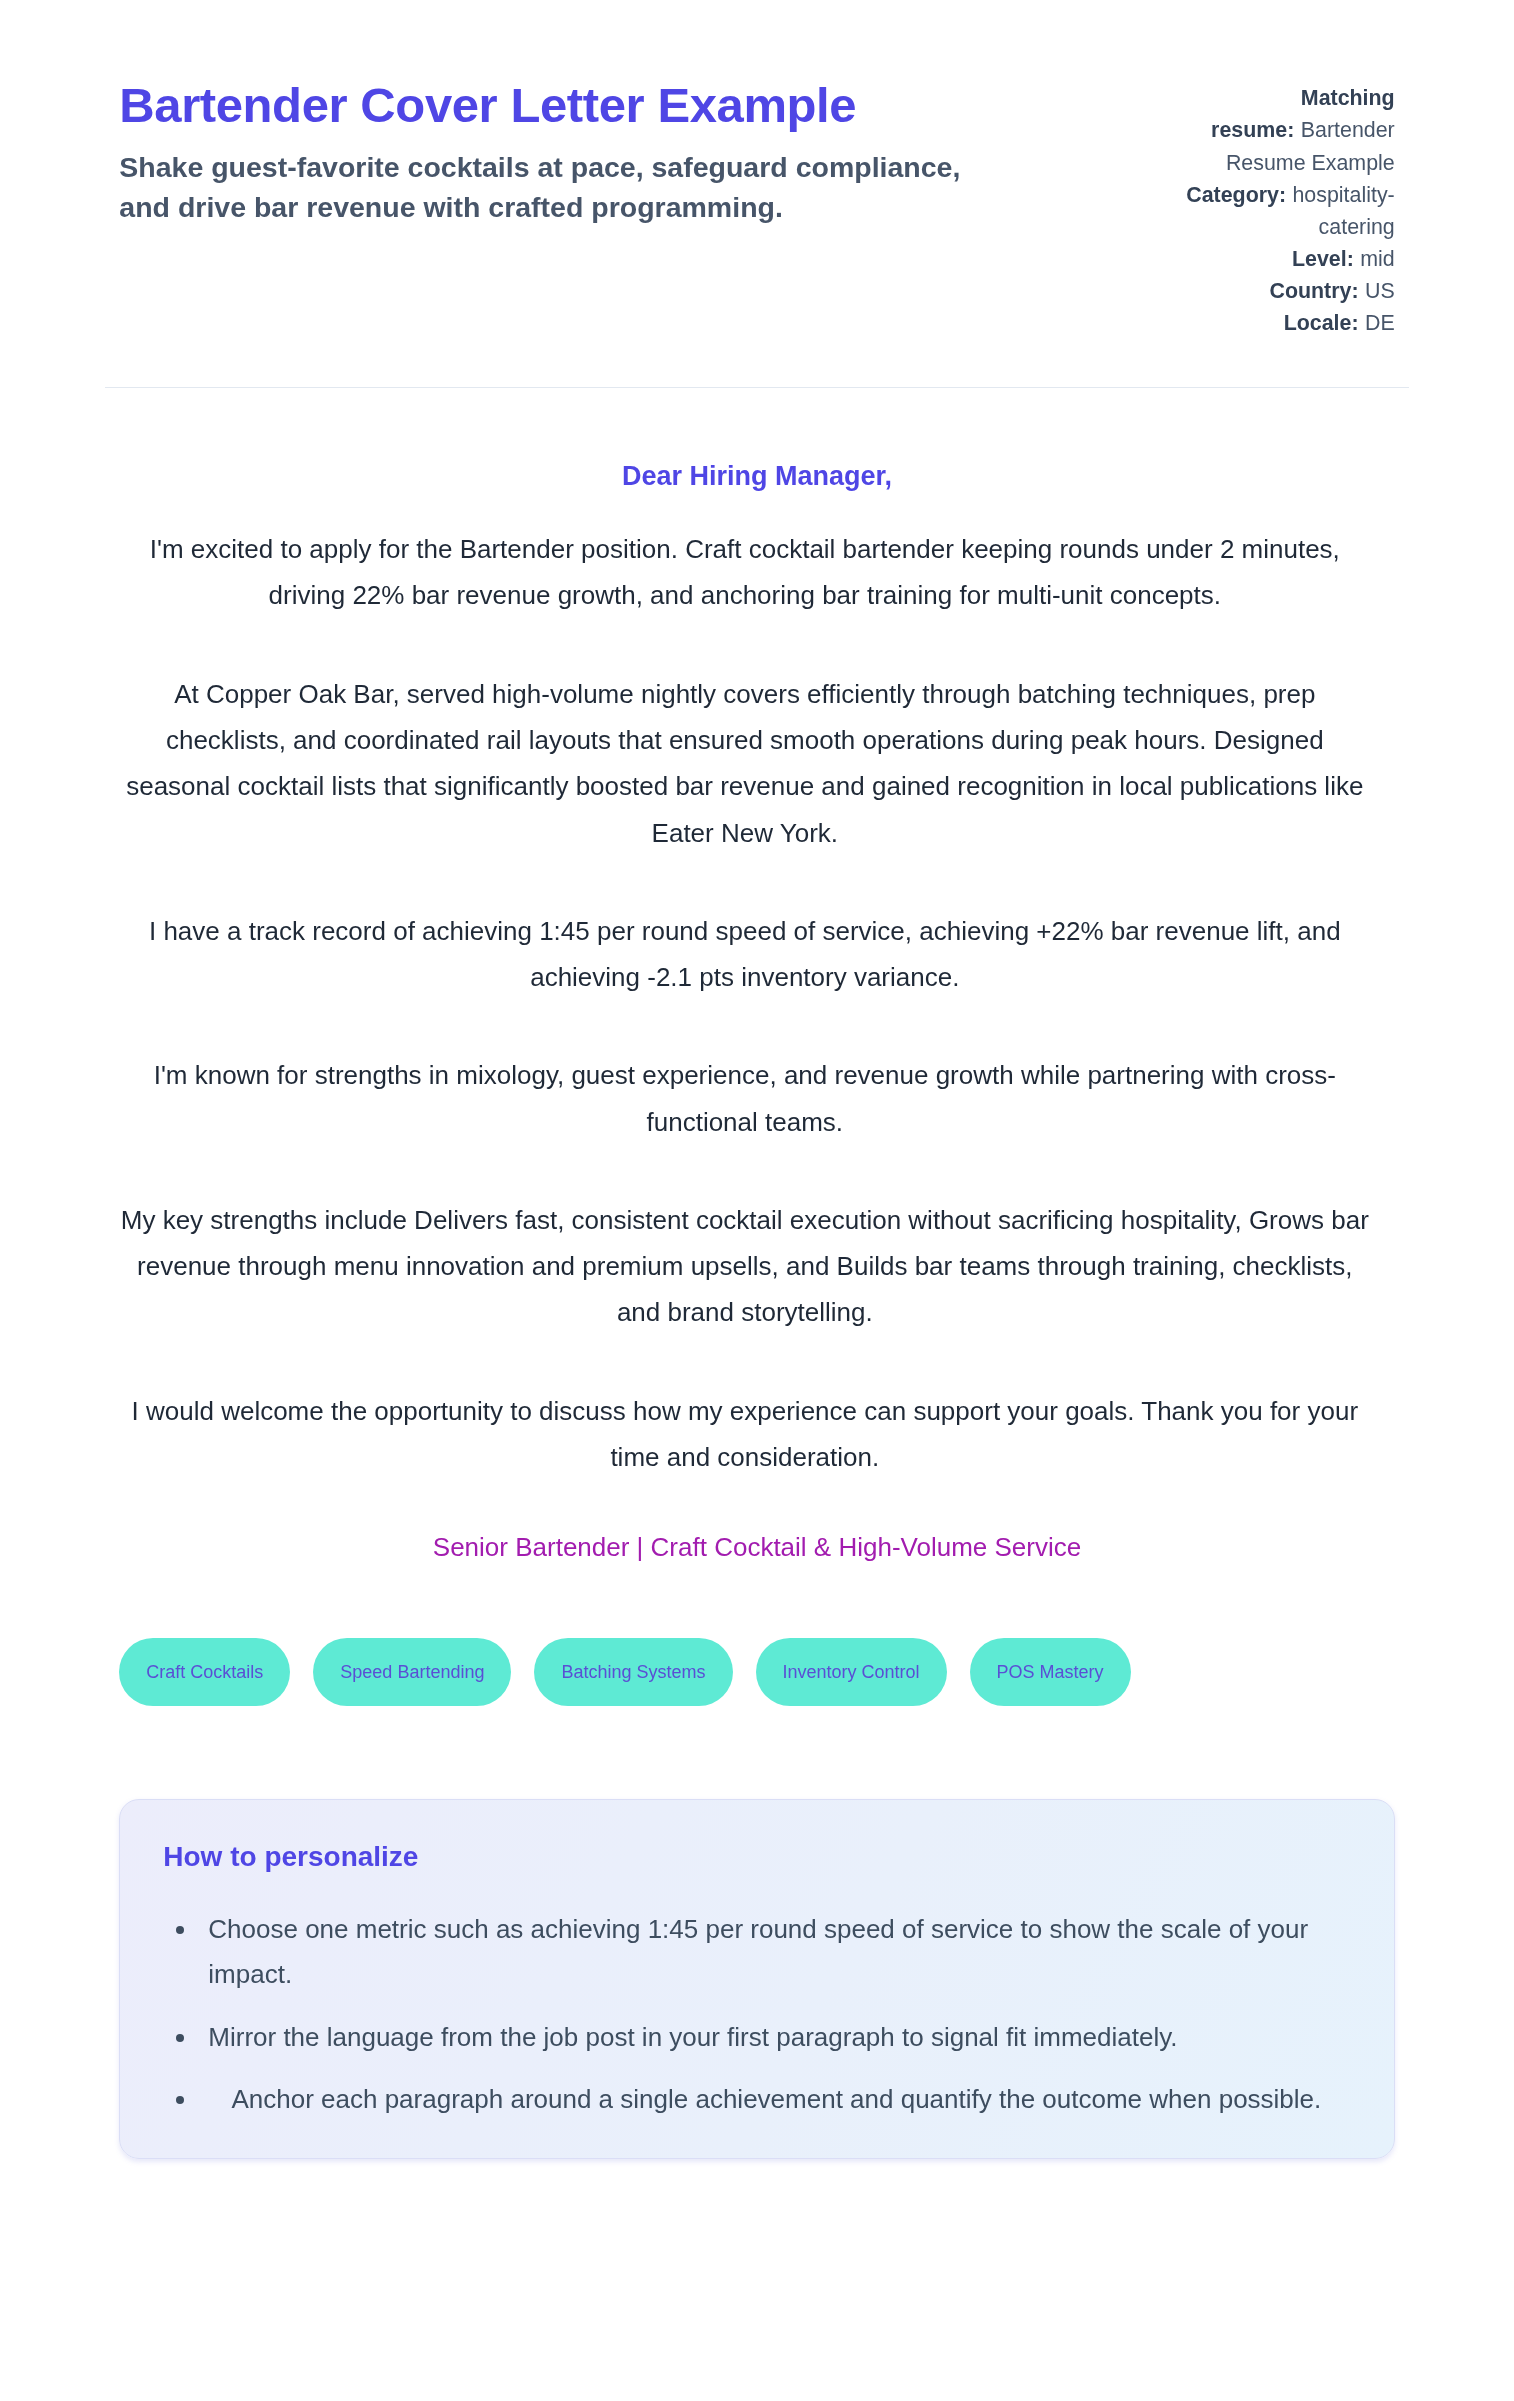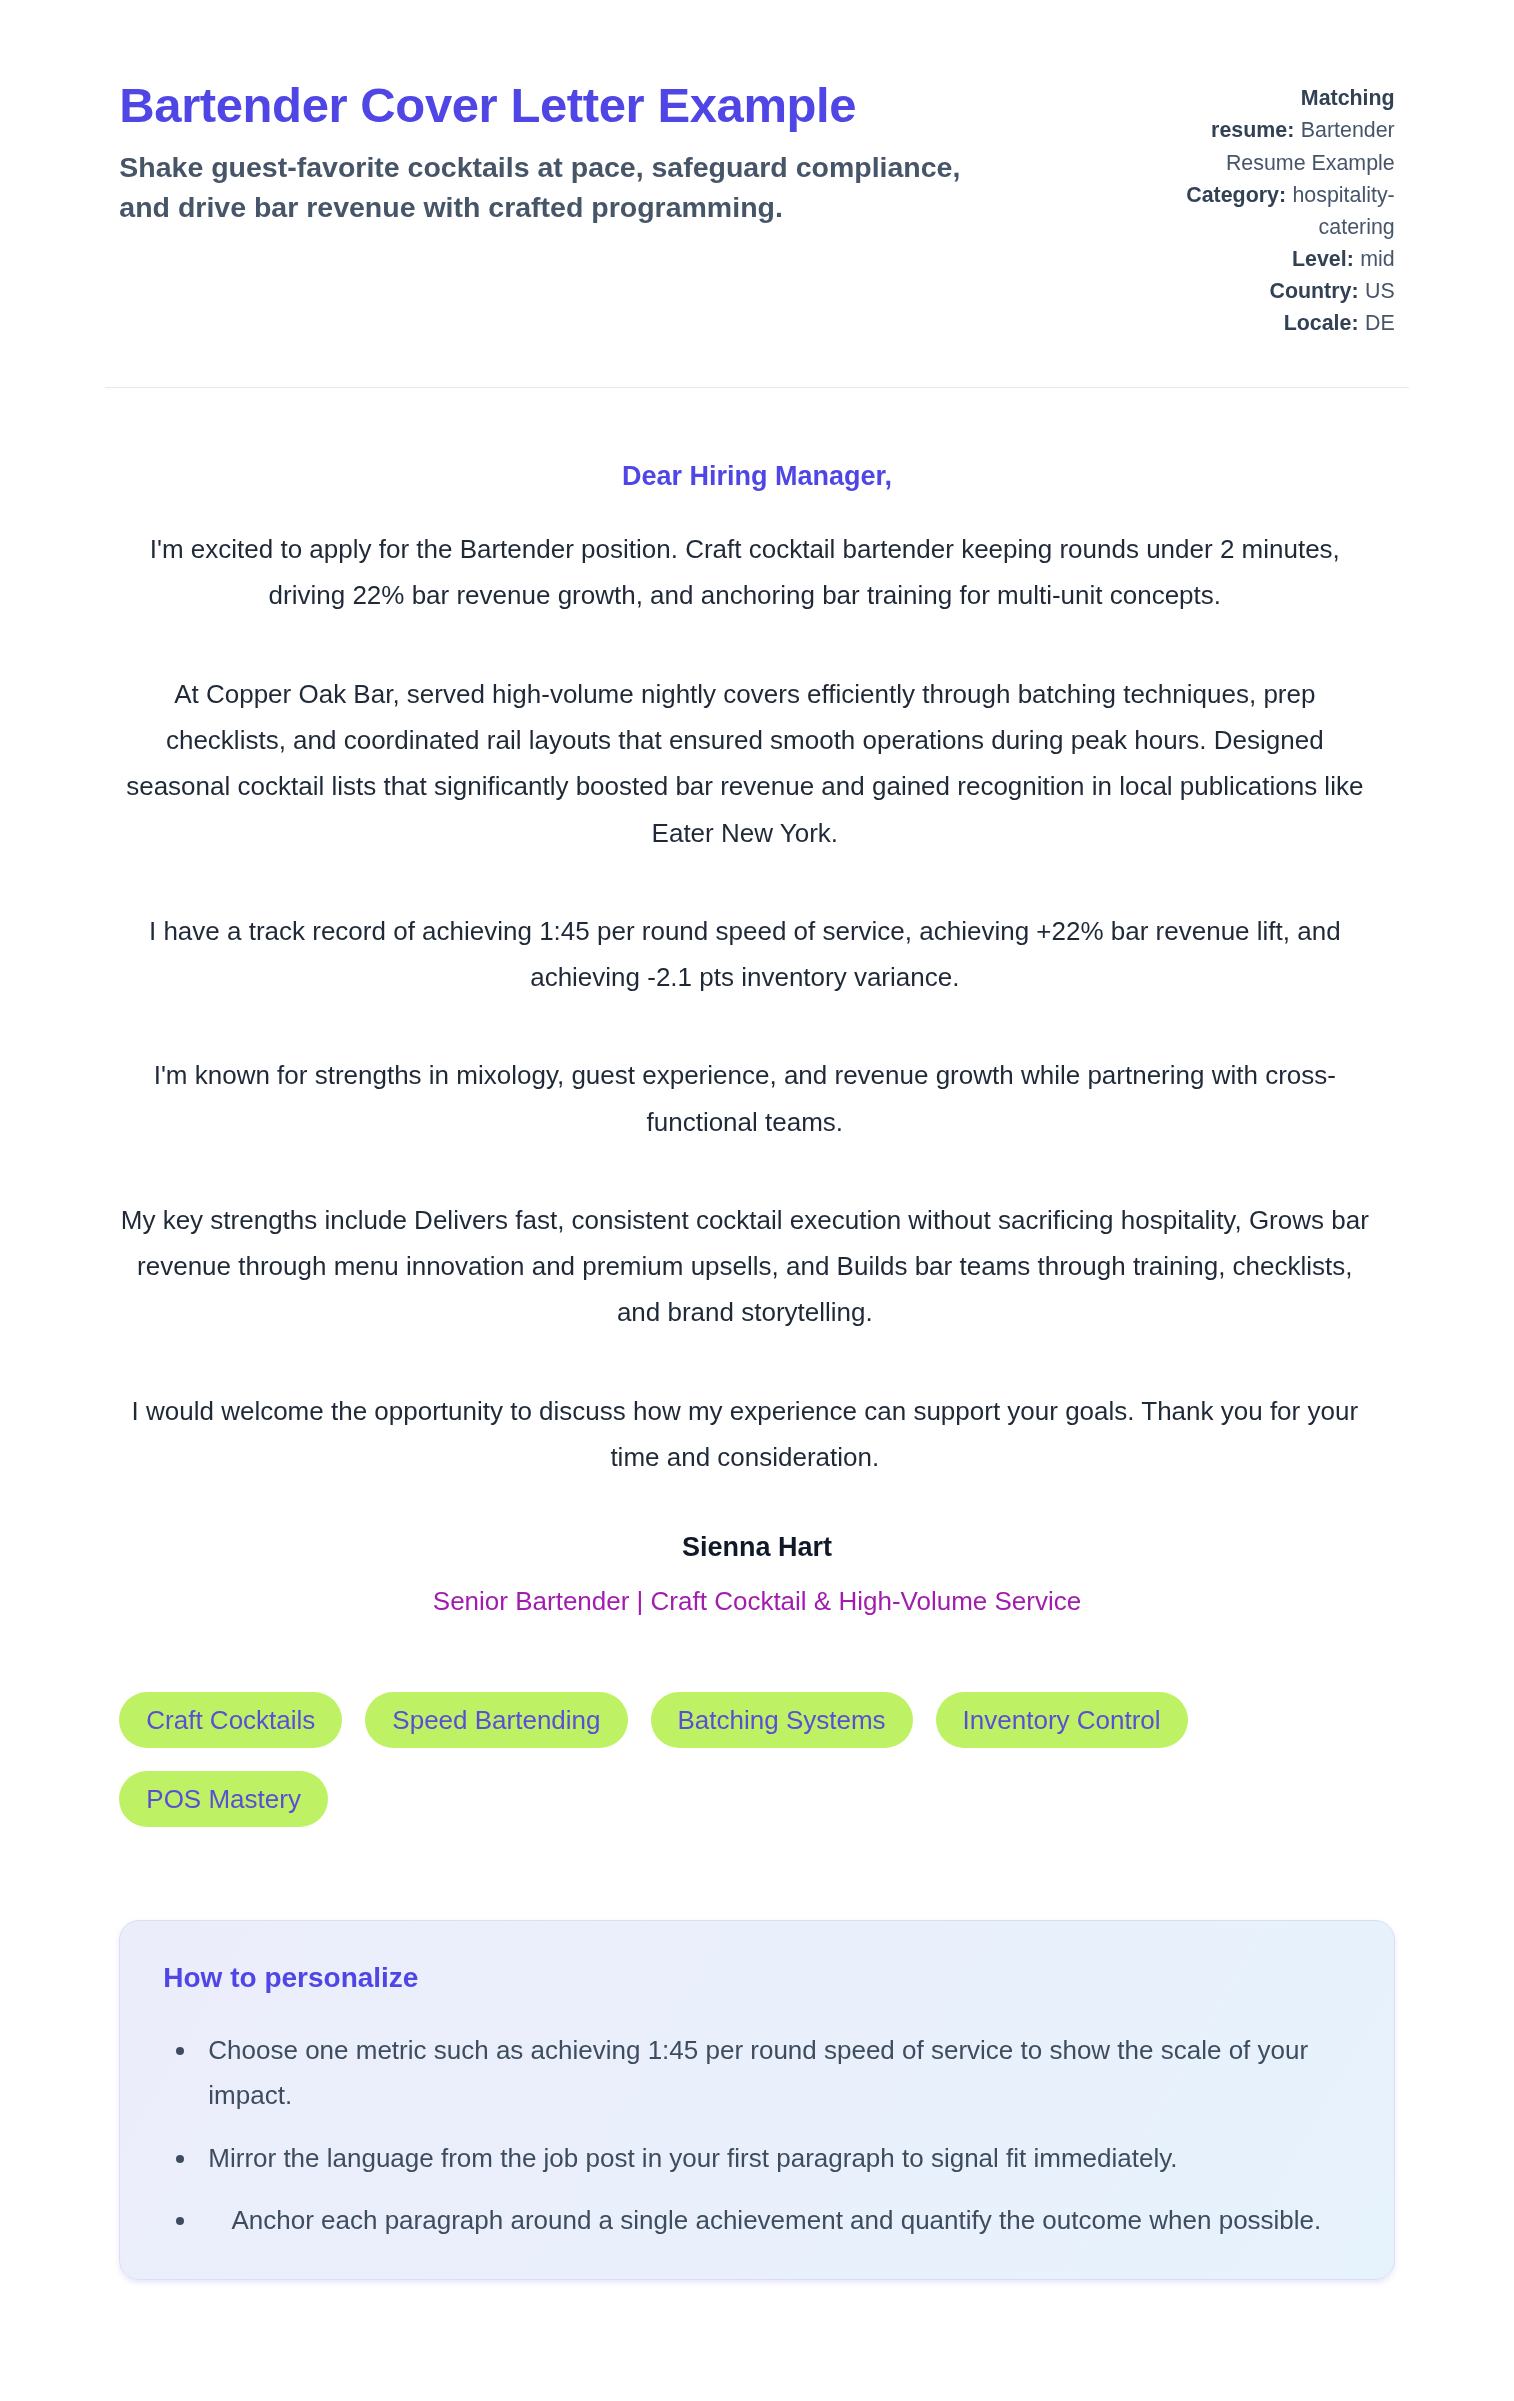--- a/index.html
+++ b/index.html
@@ -85,25 +85,25 @@
   }
 
   
   .tags {
     display: flex;
     flex-wrap: wrap;
     gap: 23px;
     margin-top: 75px;
   }
   .tag {
-    background: #bef264;
+    background: #5eead4;
     color: #5a4fd4;
-    font-size: 26px;
+    font-size: 18px;
     line-height: 1;
-    padding: 15px 27px;
+    padding: 25px 27px;
     border-radius: 890px;
     white-space: nowrap;
   }
 
   
   .tip-box {
     margin: 93px 14.3px 0 14.3px;
     border-radius: 20px;
     border: 1.8px solid #dadef6;
     background: linear-gradient(120deg, #ecedfb 0%, #e9f0fb 55%, #e6f2fc 100%);
@@ -165,21 +165,20 @@
 
   <div class="inner letter">
     <p class="greeting">Dear Hiring Manager,</p>
     <p class="para">I'm excited to apply for the Bartender position. Craft cocktail bartender keeping rounds under 2 minutes, driving 22% bar revenue growth, and anchoring bar training for multi-unit concepts.</p>
     <p class="para">At Copper Oak Bar, served high-volume nightly covers efficiently through batching techniques, prep checklists, and coordinated rail layouts that ensured smooth operations during peak hours. Designed seasonal cocktail lists that significantly boosted bar revenue and gained recognition in local publications like Eater New York.</p>
     <p class="para">I have a track record of achieving 1:45 per round speed of service, achieving +22% bar revenue lift, and achieving -2.1 pts inventory variance.</p>
     <p class="para">I'm known for strengths in mixology, guest experience, and revenue growth while partnering with cross-functional teams.</p>
     <p class="para">My key strengths include Delivers fast, consistent cocktail execution without sacrificing hospitality, Grows bar revenue through menu innovation and premium upsells, and Builds bar teams through training, checklists, and brand storytelling.</p>
     <p class="para">I would welcome the opportunity to discuss how my experience can support your goals. Thank you for your time and consideration.</p>
 
-    <p class="signature-name">Sienna Hart</p>
     <p class="signature-role">Senior Bartender | Craft Cocktail &amp; High-Volume Service</p>
 
     <div class="tags">
       <span class="tag">Craft Cocktails</span>
       <span class="tag">Speed Bartending</span>
       <span class="tag">Batching Systems</span>
       <span class="tag">Inventory Control</span>
       <span class="tag">POS Mastery</span>
     </div>
   </div>

